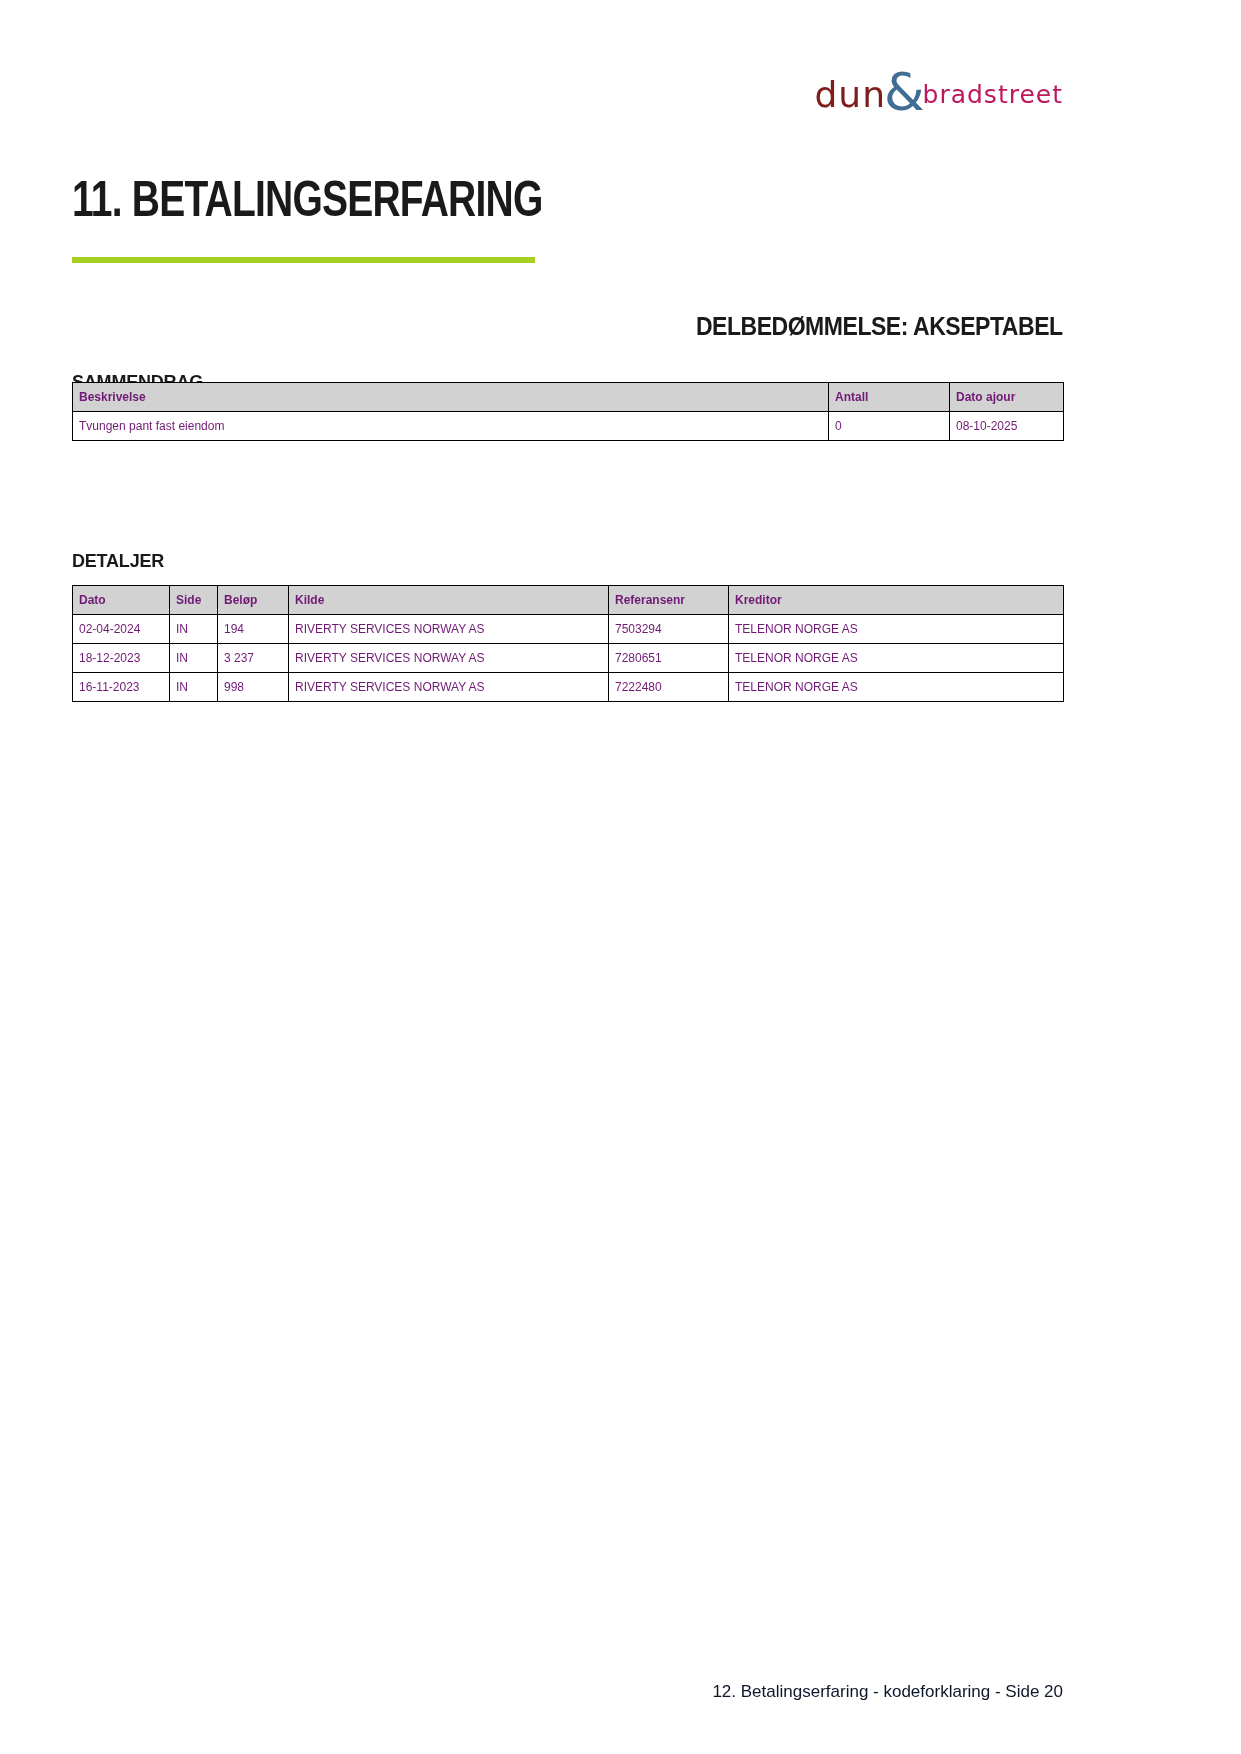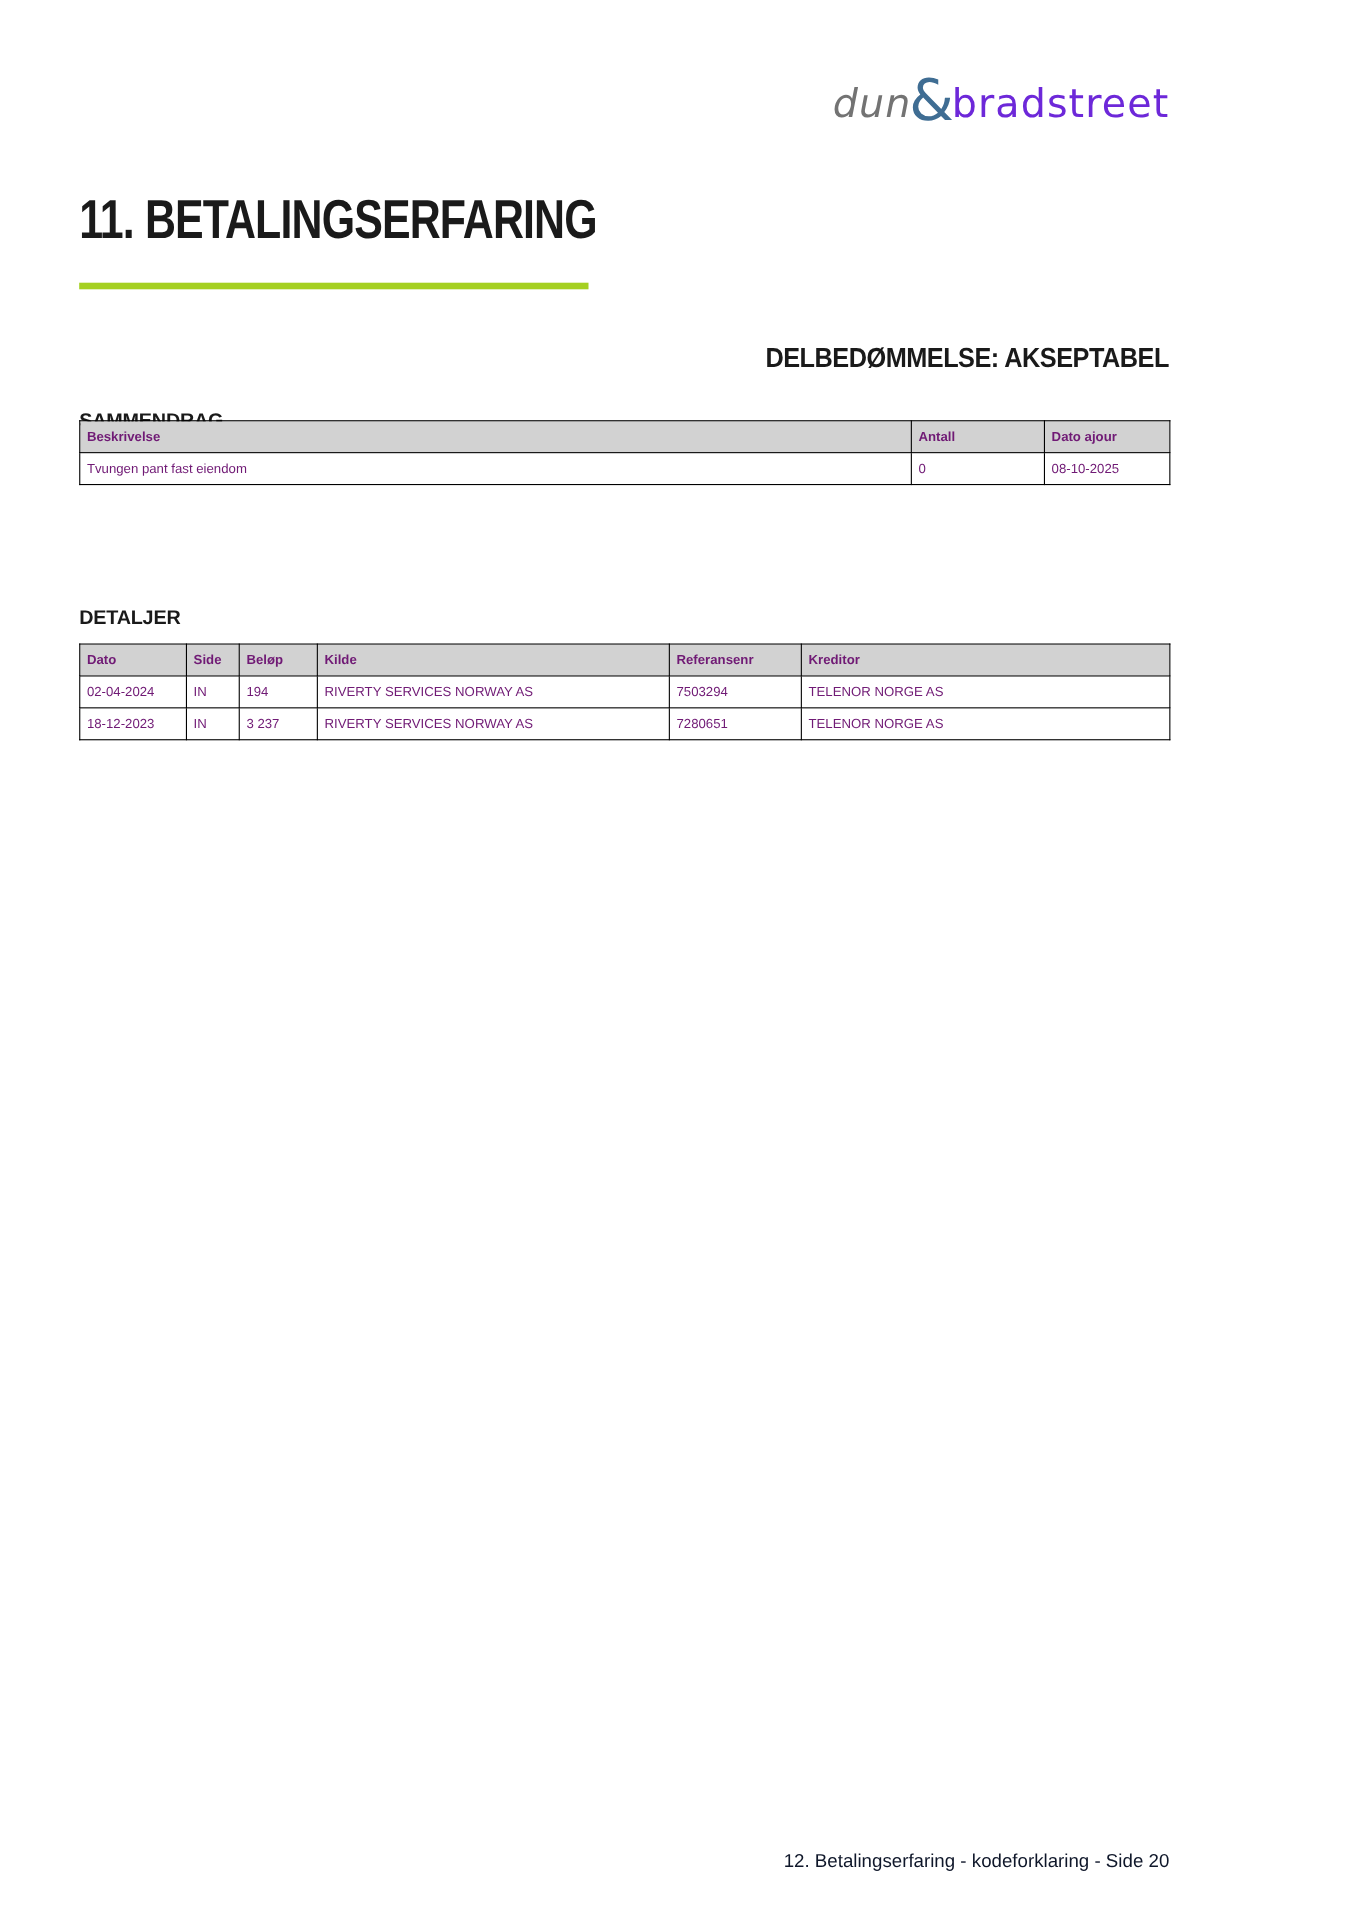--- a/index.html
+++ b/index.html
@@ -12,26 +12,26 @@
   }
   .page { position: absolute; inset: 0; background: #fff; }
 
   
   .logo {
     position: absolute; top: 68px; right: 178px;
     display: flex; align-items: center;
     font-family: "DejaVu Sans", sans-serif;
     font-weight: 400;
   }
-  .logo .dun { font-size: 36px; color: #737373; letter-spacing: 1px; font-style: italic; }
+  .logo .dun { font-size: 36px; color: #7f1d1d; letter-spacing: 1px; }
   .logo .amp {
     font-size: 52px; color: #3f6d93; line-height: 1;
     margin: 0 -2px; position: relative; top: -2px; font-weight: 400;
   }
-  .logo .bradstreet { font-size: 36px; color: #6d28d9; letter-spacing: 1px; }
+  .logo .bradstreet { font-size: 25px; color: #be185d; letter-spacing: 1px; }
 
   
   .title {
     position: absolute; left: 72px; top: 170px;
     font-size: 50px; font-weight: bold; color: #1a1a1a;
     letter-spacing: -1px; white-space: nowrap;
     transform: scaleX(0.78); transform-origin: left top;
   }
   .accent-bar {
     position: absolute; left: 72px; top: 257px;
@@ -149,18 +149,26 @@
         <td>TELENOR NORGE AS</td>
       </tr>
       <tr>
         <td>18-12-2023</td>
         <td>IN</td>
         <td class="num">3 237</td>
         <td>RIVERTY SERVICES NORWAY AS</td>
         <td>7280651</td>
         <td>TELENOR NORGE AS</td>
       </tr>
+      <tr>
+        <td>16-11-2023</td>
+        <td>IN</td>
+        <td class="num">998</td>
+        <td>RIVERTY SERVICES NORWAY AS</td>
+        <td>7222480</td>
+        <td>TELENOR NORGE AS</td>
+      </tr>
     </tbody>
   </table>
 
   <div class="footer">12. Betalingserfaring - kodeforklaring - Side 20</div>
 
 </div>
 
 </body></html>

